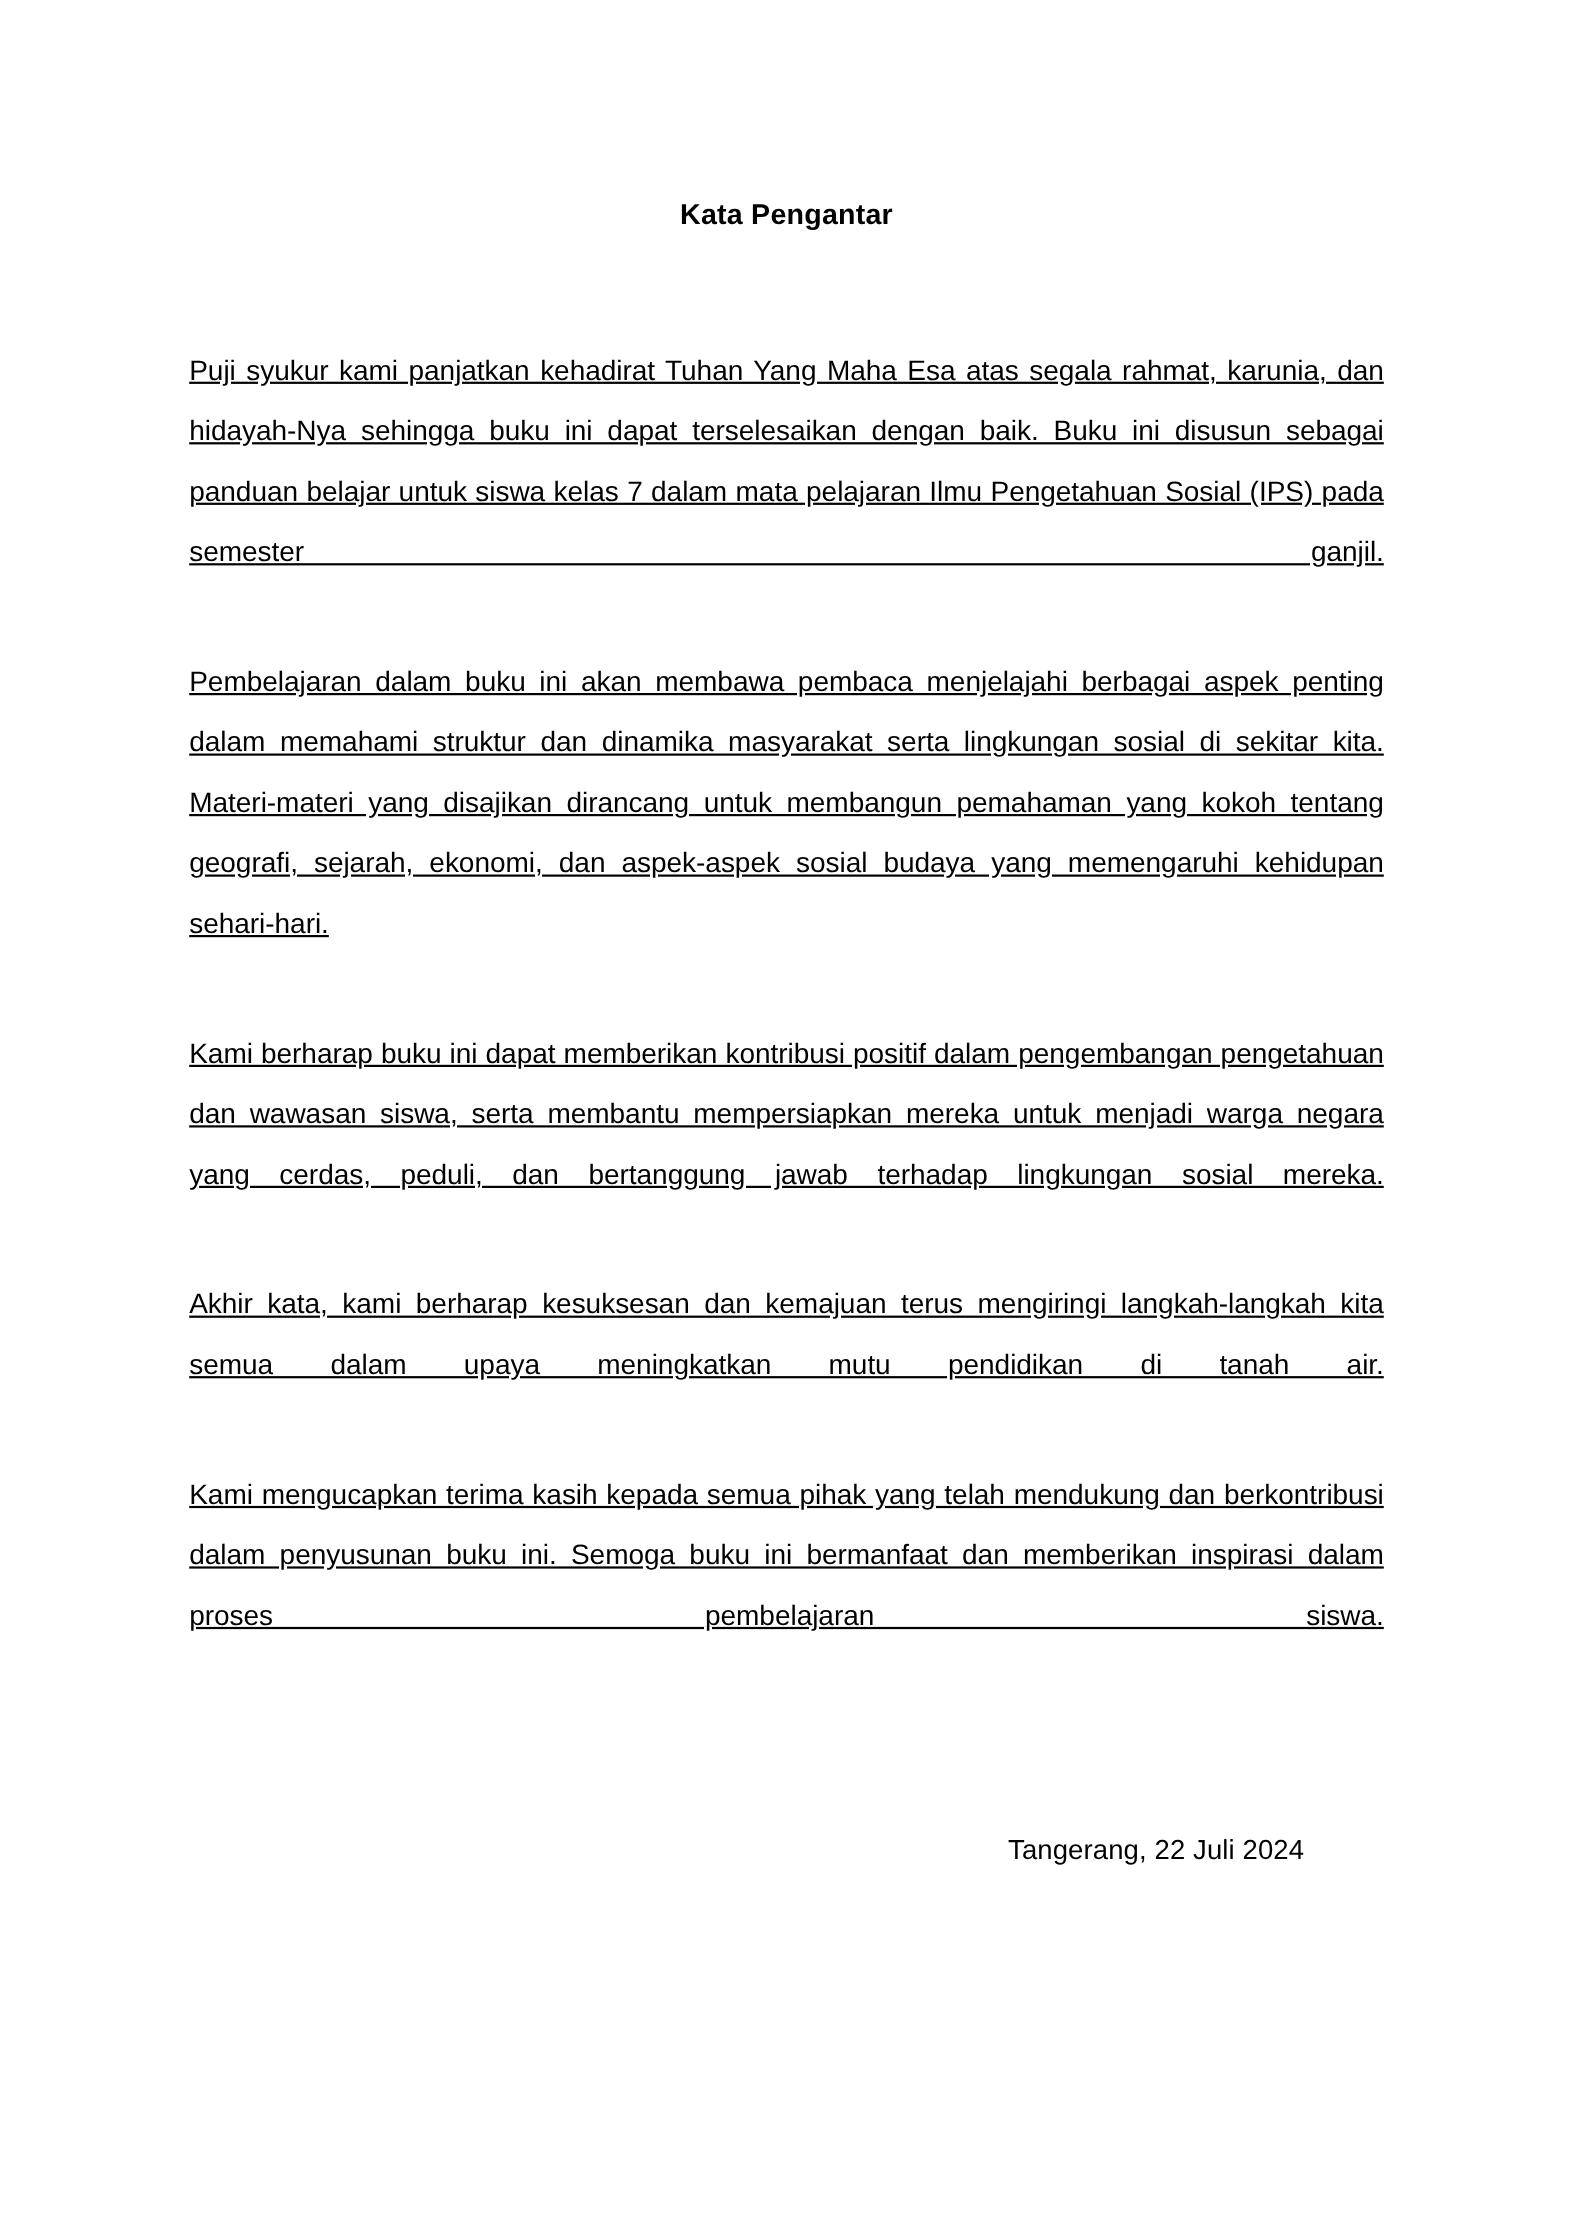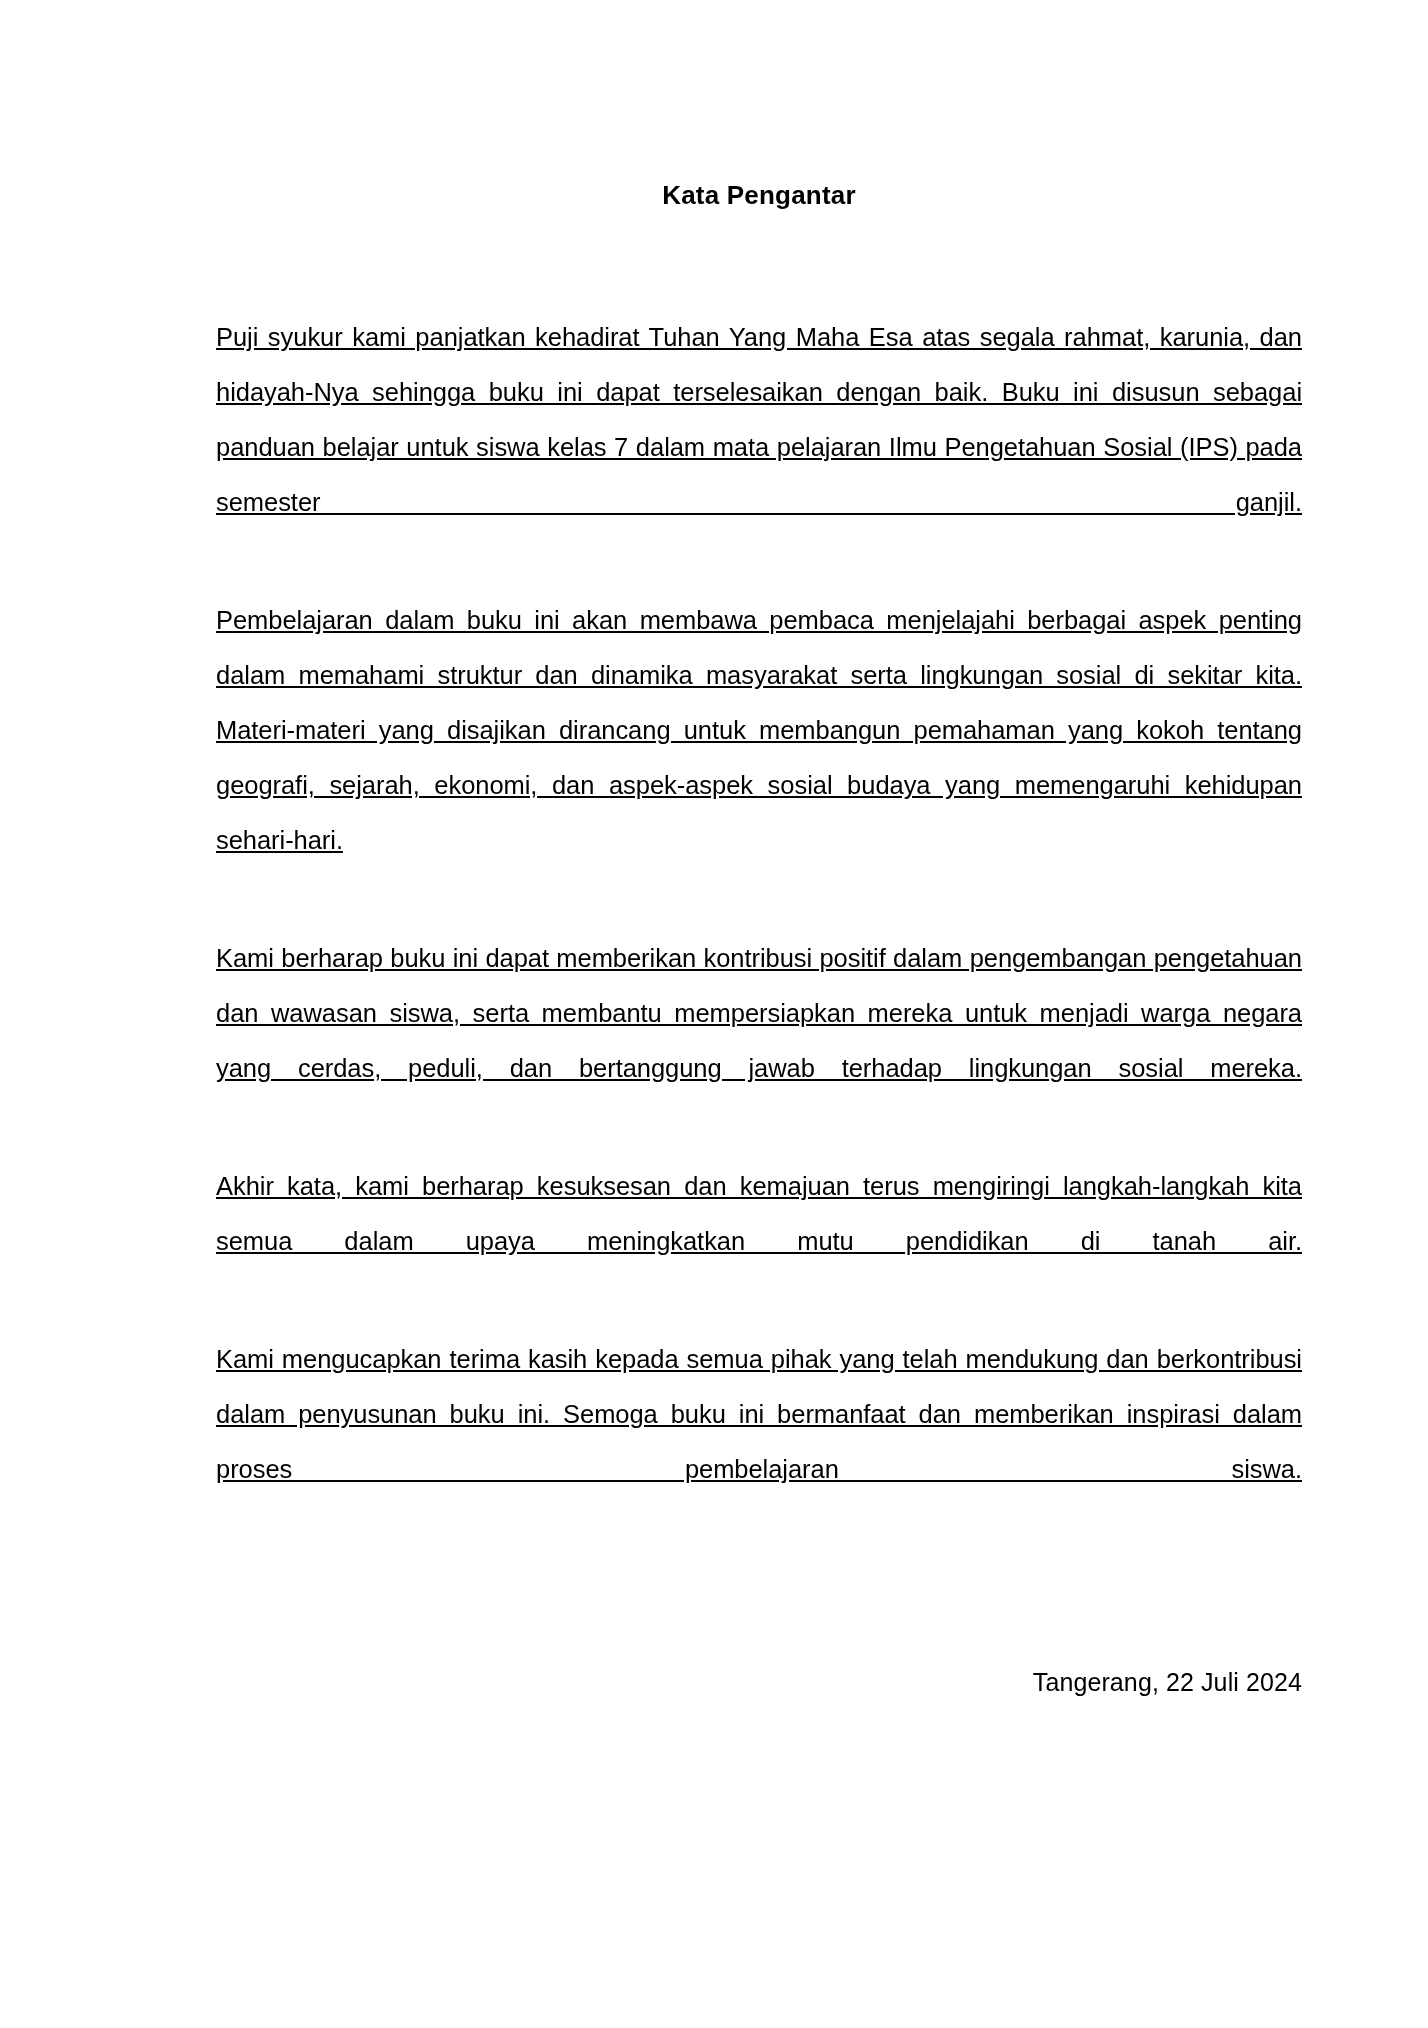--- a/index.html
+++ b/index.html
@@ -19,21 +19,20 @@
     overflow: hidden;
     font-family: "Liberation Sans", "DejaVu Sans", sans-serif;
     color: #000000;
   }
 
   .content {
     position: absolute;
     left: 172px;
     top: 0;
     width: 1086px;
-    margin-left: 44px;
   }
 
   .doc-title {
     text-align: center;
     font-size: 26px;
     font-weight: bold;
     letter-spacing: 0.2px;
     margin: 0;
     padding-top: 180px;
     line-height: 1.2;
@@ -62,21 +61,21 @@
 
   
   .para::after {
     content: "";
     display: inline-block;
     width: 100%;
   }
 
   .signature-block {
     margin-top: 110px;
-    text-align: right;
+    text-align: center;
   }
 
   .sig-line {
     font-size: 25px;
     line-height: 40px;
     margin: 0;
     padding-left: 672px;
     white-space: nowrap;
   }
 

